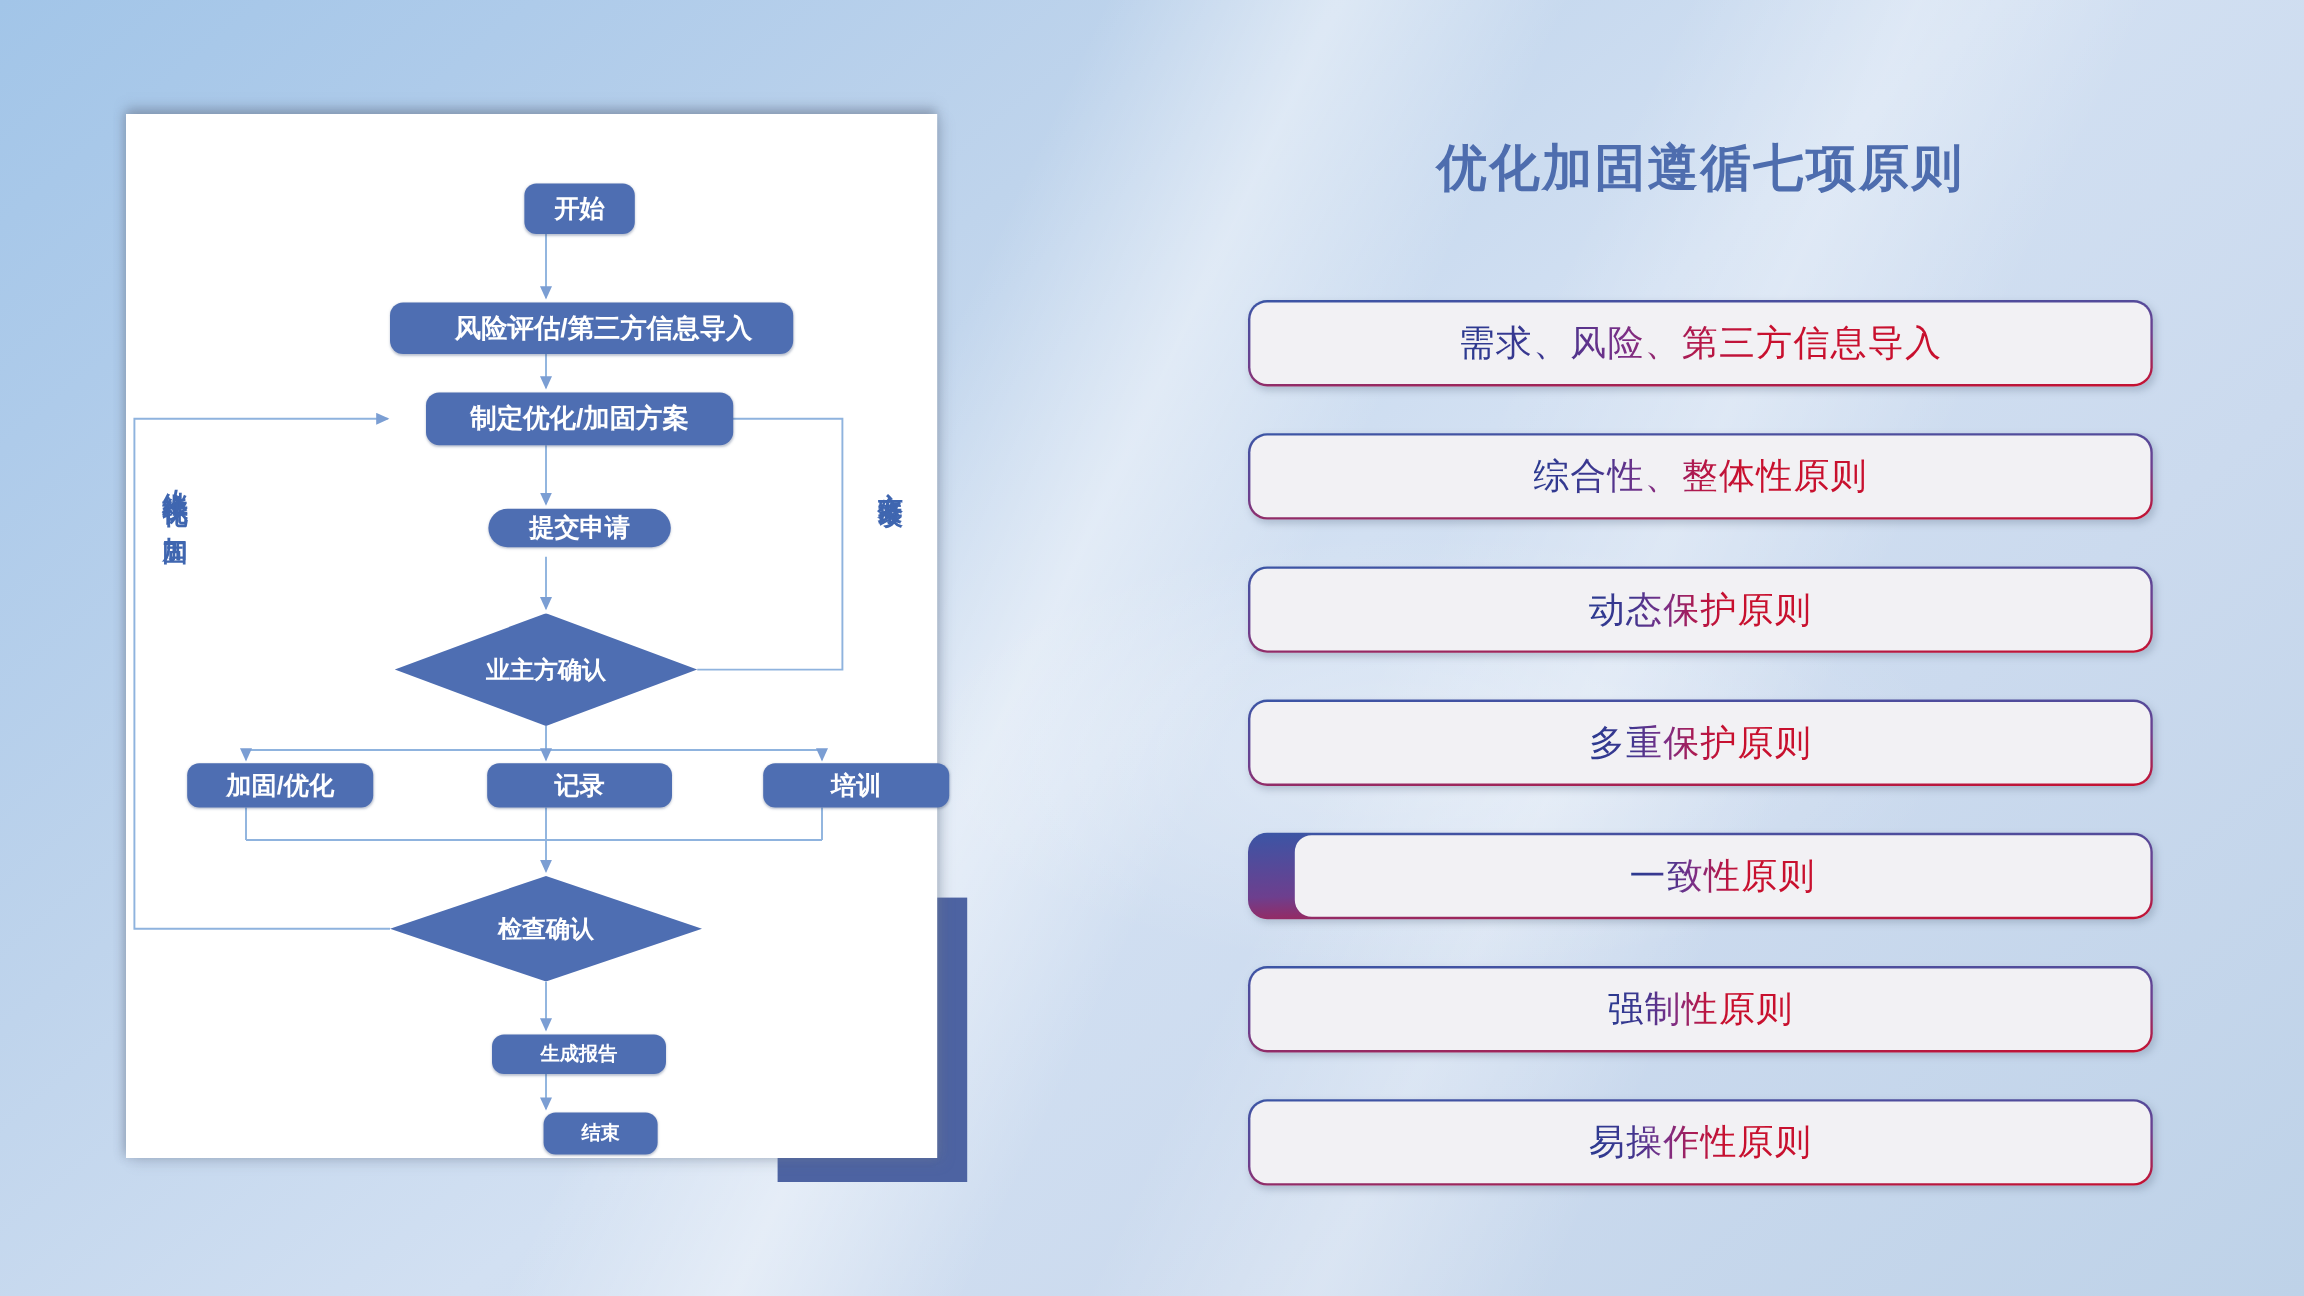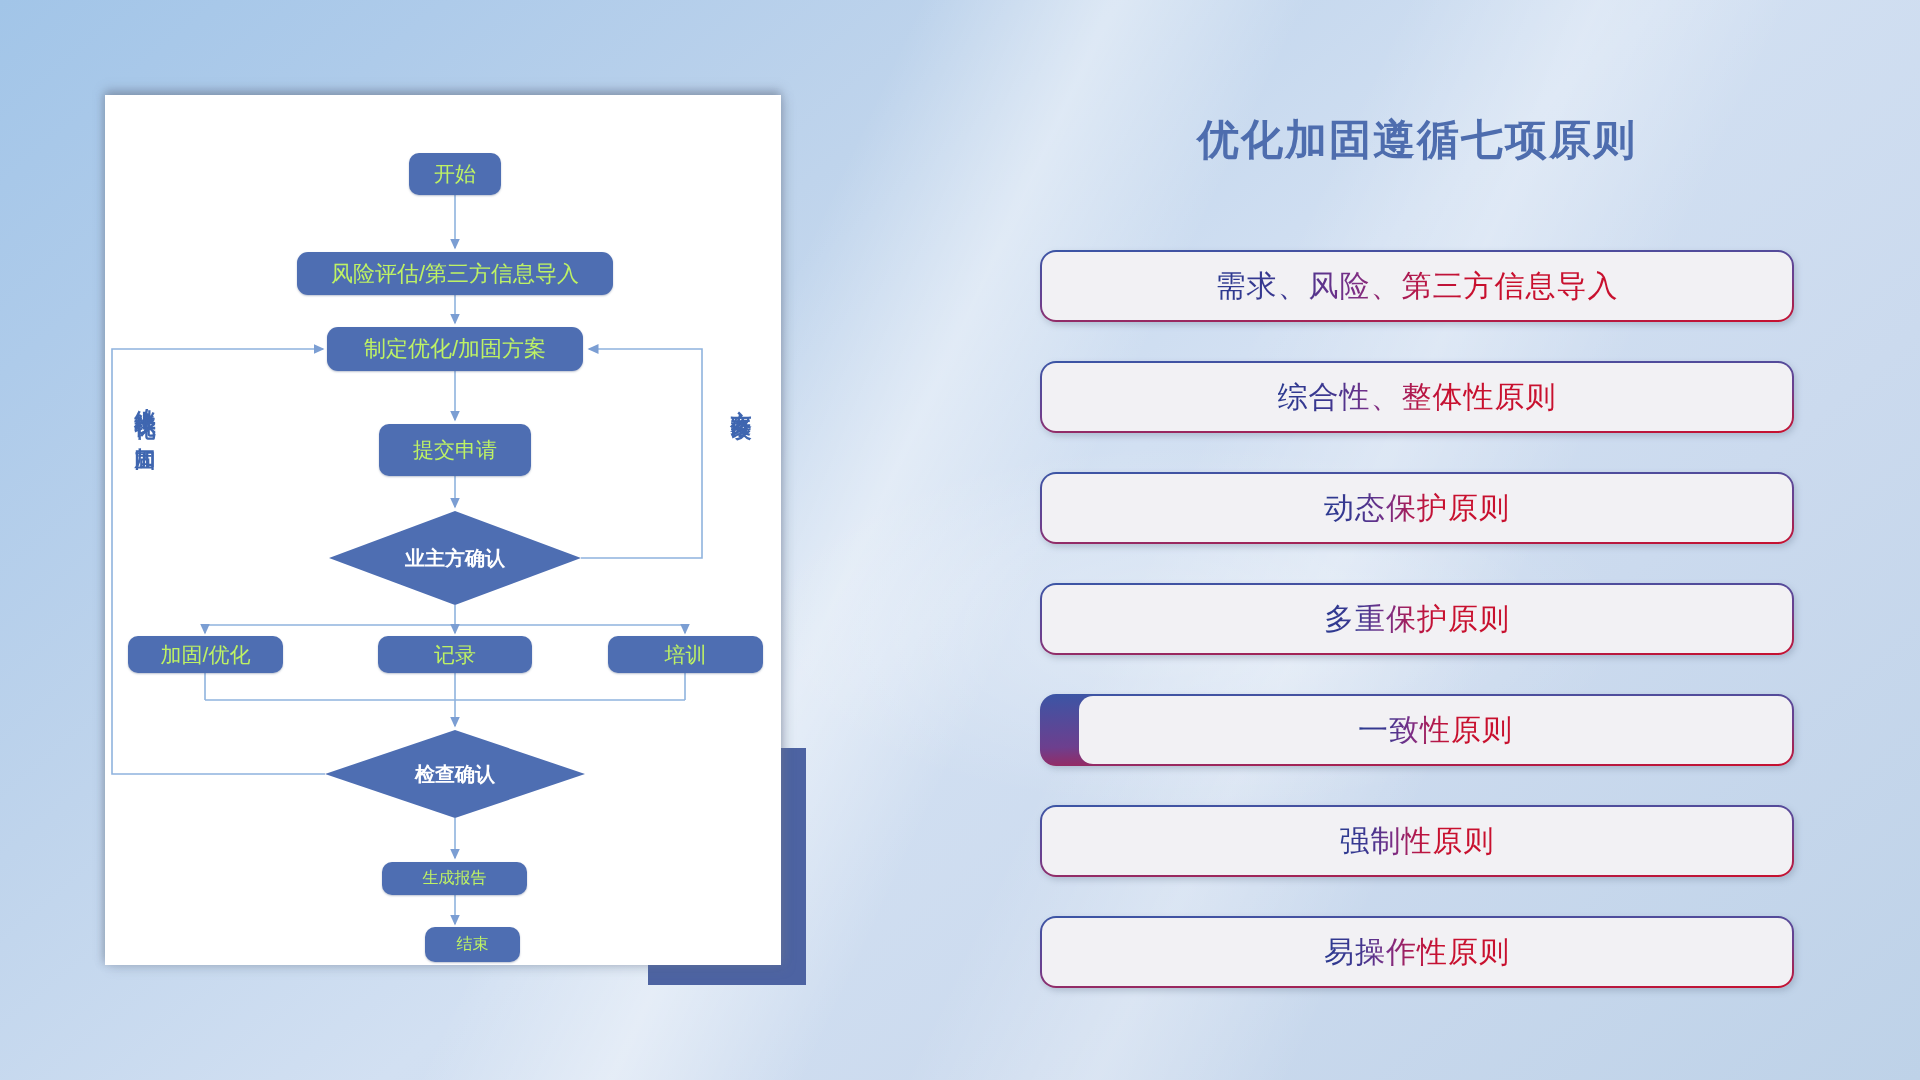--- a/index.html
+++ b/index.html
@@ -13,22 +13,22 @@
 
   
   .accent-rect{position:absolute;left:648px;top:748px;width:158px;height:237px;background:#4d63a2;z-index:1;}
 
   
   .card{position:absolute;left:105px;top:95px;width:676px;height:870px;background:#ffffff;z-index:2;
     box-shadow:0 -5px 9px rgba(105,118,140,.5), -3px 0 7px rgba(115,128,150,.22), 5px 4px 10px rgba(115,128,150,.22);}
   .flow-lines{position:absolute;left:0;top:0;z-index:1;}
 
   .node{position:absolute;display:flex;align-items:center;justify-content:center;z-index:2;
-    background:#4e6eb2;color:#bef264;font-weight:normal;font-size:21px;border-radius:10px;
-    box-shadow:0 1px 2px rgba(60,80,120,.35);white-space:nowrap;}
+    background:#4e6eb2;color:#ffffff;font-weight:bold;font-size:21px;border-radius:10px;
+    box-shadow:0 1px 2px rgba(60,80,120,.35);white-space:nowrap;margin-left:28px;}
   .node.big{font-size:22px;border-radius:11px;}
   .node.small{font-size:16px;}
   .diamond{position:absolute;display:flex;align-items:center;justify-content:center;z-index:2;
     background:#4e6eb2;color:#fff;font-weight:bold;font-size:20px;
     clip-path:polygon(50% 0,100% 50%,50% 100%,0 50%);}
   .vlabel{position:absolute;z-index:2;writing-mode:vertical-rl;text-orientation:upright;
     color:#3f66b0;font-weight:bold;font-size:21px;letter-spacing:3px;line-height:1;}
 
   
   .panel{position:absolute;left:1040px;top:0;width:754px;height:1080px;z-index:2;}
@@ -76,25 +76,25 @@
         <path d="M350,578 L350,631" marker-end="url(#ah)"></path>
         <path d="M350,723 L350,763" marker-end="url(#ah)"></path>
         <path d="M350,800 L350,829" marker-end="url(#ah)"></path>
         <path d="M220,679 L7,679 L7,254 L218,254" marker-end="url(#ah)"></path>
         <path d="M476,463 L597,463 L597,254 L484,254" marker-end="url(#ah)"></path>
       </g>
     </svg>
 
     <div class="node" style="left:304px;top:58px;width:92px;height:42px;">开始</div>
 
-    <div class="node big" style="left:192px;top:157px;width:316px;height:43px;">风险评估/第三方信息导入</div>
+    <div class="node big" style="left:192px;top:157px;width:316px;height:43px;padding-left:20px;">风险评估/第三方信息导入</div>
 
     <div class="node big" style="left:222px;top:232px;width:256px;height:44px;">制定优化/加固方案</div>
 
-    <div class="node" style="left:274px;top:329px;width:152px;height:52px;">提交申请</div>
+    <div class="node" style="left:274px;top:329px;width:152px;height:32px;border-radius:17px;">提交申请</div>
 
     <div class="diamond" style="left:224px;top:416px;width:252px;height:94px;">业主方确认</div>
 
     <div class="node" style="left:23px;top:541px;width:155px;height:37px;">加固/优化</div>
 
     <div class="node" style="left:273px;top:541px;width:154px;height:37px;">记录</div>
 
     <div class="node" style="left:503px;top:541px;width:155px;height:37px;">培训</div>
 
     <div class="diamond" style="left:220px;top:635px;width:260px;height:88px;">检查确认</div>

